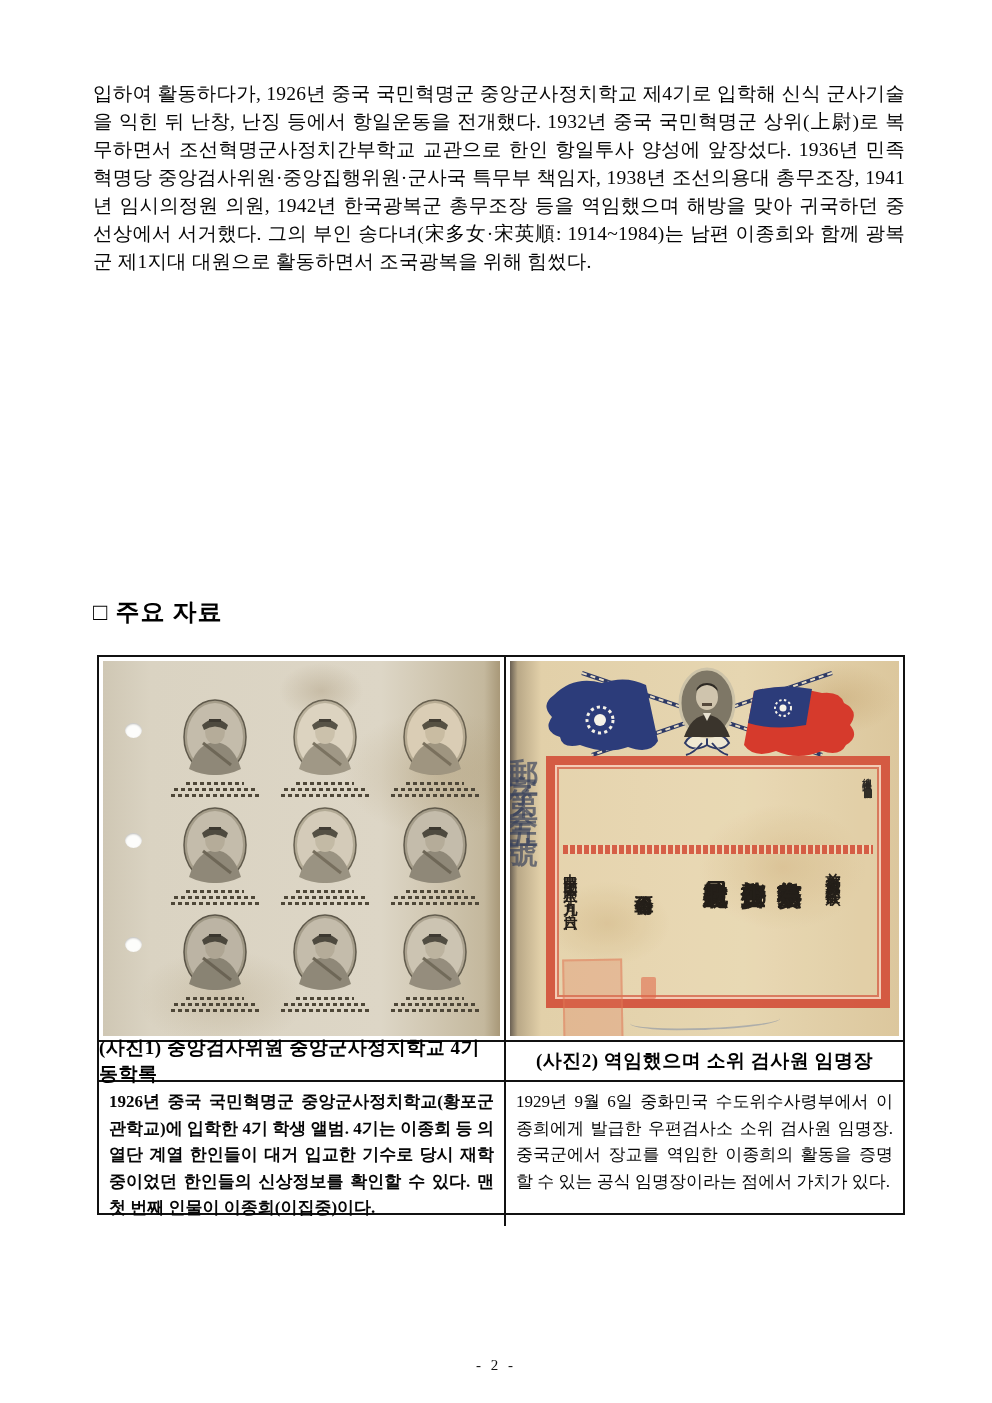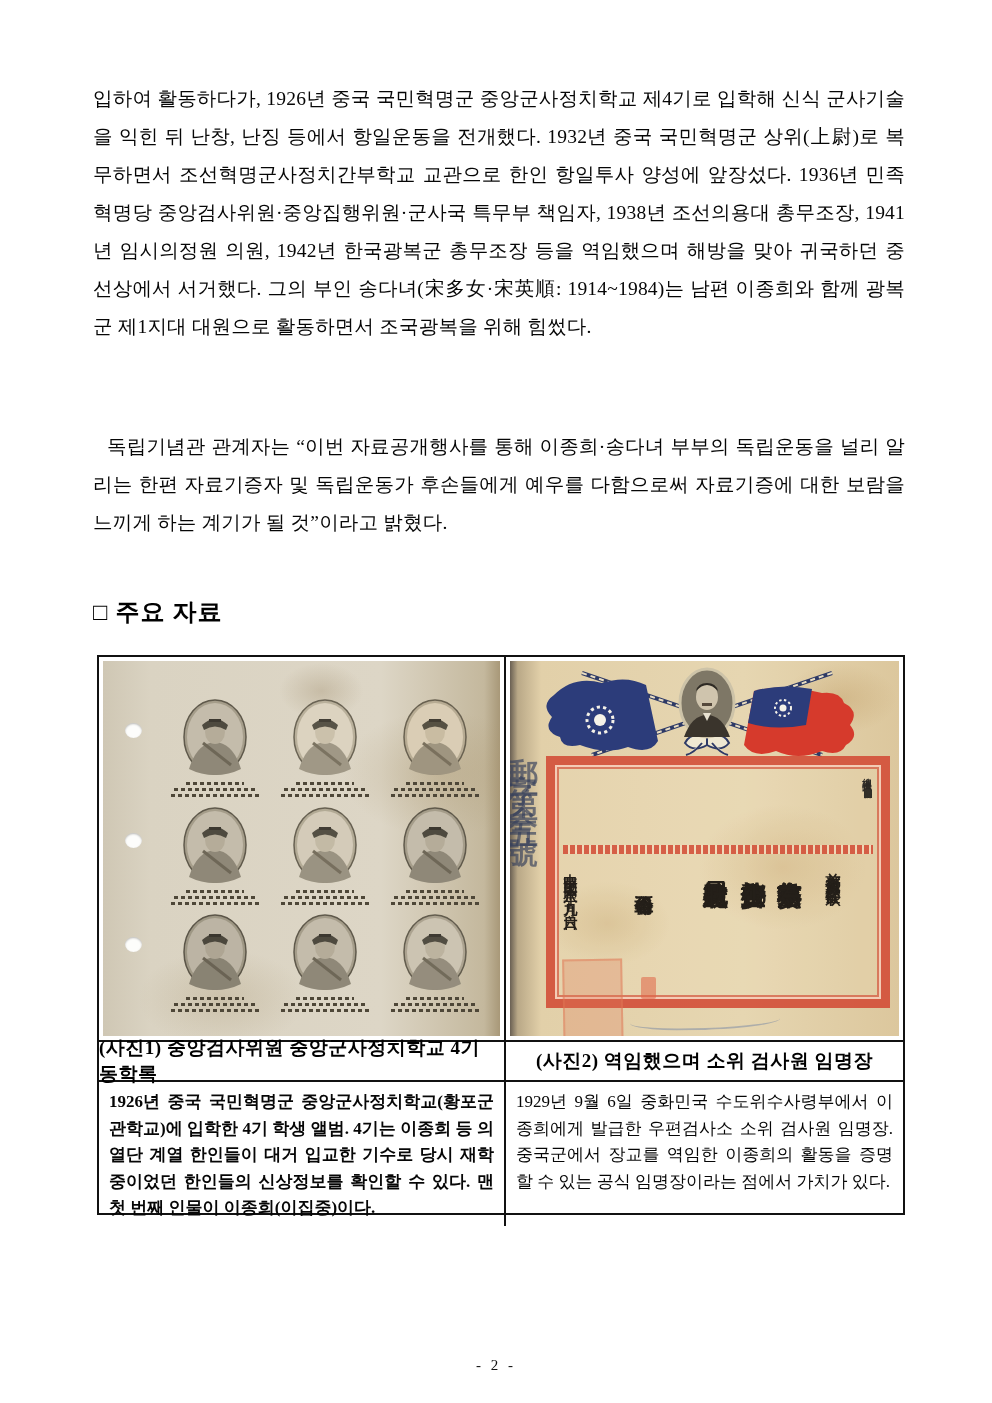--- a/index.html
+++ b/index.html
@@ -3,21 +3,21 @@
 <meta charset="utf-8">
 <style>
   html,body{margin:0;padding:0;background:#777;}
   .page{
     position:relative;width:992px;height:1403px;margin:0 auto;background:#ffffff;
     font-family:"Liberation Serif","DejaVu Serif",serif;color:#000;overflow:hidden;
   }
   
   .para{
     position:absolute;left:93px;width:812px;
-    font-size:19.5px;line-height:38px;text-align:justify;
+    font-size:19.5px;line-height:28px;text-align:justify;
     word-break:break-all;letter-spacing:.2px;color:#060606;font-weight:500;
   }
   .para1{top:80px;}
   .para2{top:428px;text-indent:14px;}
   .section-title{
     position:absolute;left:93px;top:596px;font-size:24px;font-weight:bold;
     letter-spacing:1px;color:#000;
   }
   
   .dtable{
@@ -131,21 +131,20 @@
     font-size:15px;letter-spacing:3px;color:#111;
     font-family:"Liberation Serif","DejaVu Serif",serif;
   }
 </style>
 </head>
 <body>
 
 <div class="page">
 
   <div class="para para1">입하여 활동하다가, 1926년 중국 국민혁명군 중앙군사정치학교 제4기로 입학해 신식 군사기술을 익힌 뒤 난창, 난징 등에서 항일운동을 전개했다. 1932년 중국 국민혁명군 상위(上尉)로 복무하면서 조선혁명군사정치간부학교 교관으로 한인 항일투사 양성에 앞장섰다. 1936년 민족혁명당 중앙검사위원·중앙집행위원·군사국 특무부 책임자, 1938년 조선의용대 총무조장, 1941년 임시의정원 의원, 1942년 한국광복군 총무조장 등을 역임했으며 해방을 맞아 귀국하던 중 선상에서 서거했다. 그의 부인 송다녀(宋多女·宋英順: 1914~1984)는 남편 이종희와 함께 광복군 제1지대 대원으로 활동하면서 조국광복을 위해 힘썼다.</div>
-  <div class="para para2">독립기념관 관계자는 “이번 자료공개행사를 통해 이종희·송다녀 부부의 독립운동을 널리 알리는 한편 자료기증자 및 독립운동가 후손들에게 예우를 다함으로써 자료기증에 대한 보람을 느끼게 하는 계기가 될 것”이라고 밝혔다.</div>
 
   <div class="section-title">□ 주요 자료</div>
 
   <div class="dtable">
 
     <div class="cell c-photo-l">
       <div class="photo1">
         <span class="hole hole1"></span>
         <span class="hole hole2"></span>
         <span class="hole hole3"></span>

